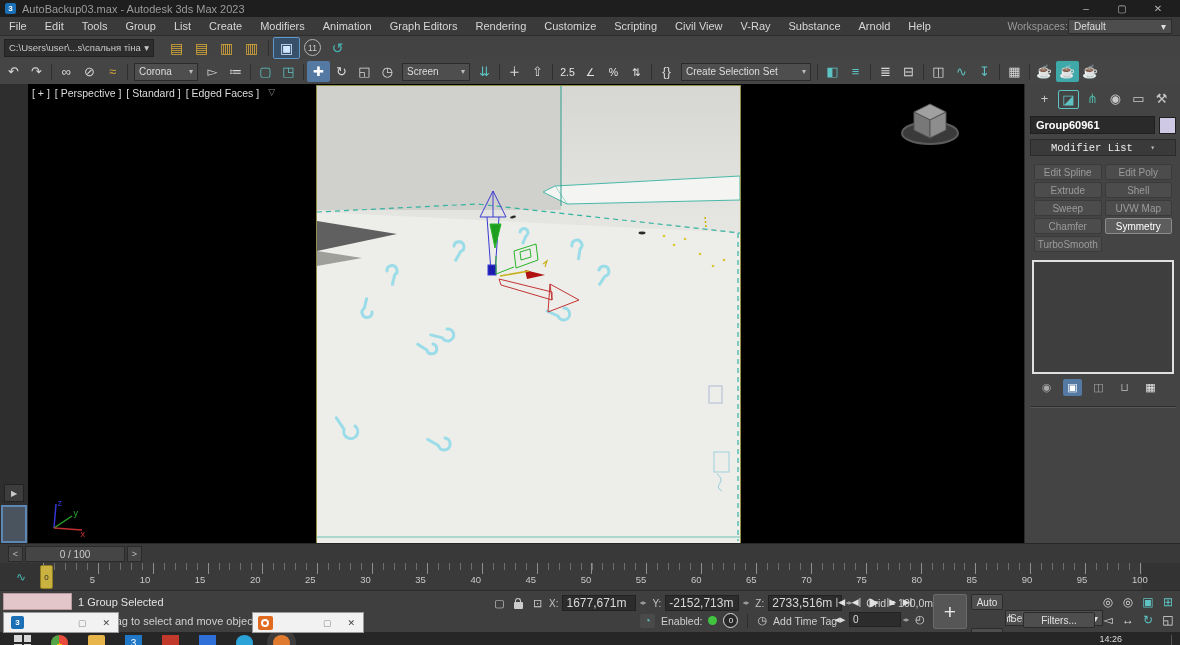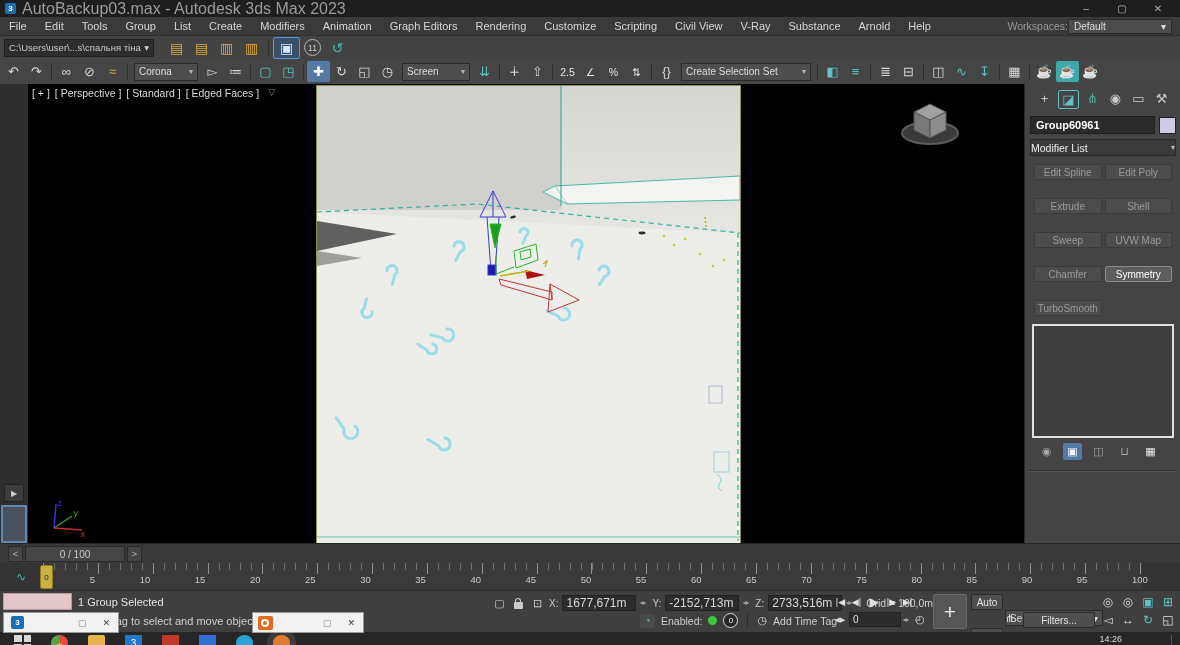--- a/index.html
+++ b/index.html
@@ -4,21 +4,21 @@
 <style>
   html,body{margin:0;padding:0;background:#555;}
   .screen{position:relative;width:1180px;height:645px;overflow:hidden;background:#3f3f3f;
     font-family:"Liberation Sans",sans-serif;color:#ddd;font-size:11px;}
   i,u,b{font-style:normal;text-decoration:none;font-weight:normal;}
 
   
   .titlebar{position:absolute;left:0;top:0;width:100%;height:17px;background:#1e1e1e;display:flex;align-items:center;}
   .app-ico{width:11px;height:11px;margin:0 6px 0 5px;background:#1a6fb5;border-radius:2px;color:#fff;
     font-size:8px;display:flex;align-items:center;justify-content:center;font-weight:bold;}
-  .title-text{color:#9b9b9b;font-size:16px;}
+  .title-text{color:#9b9b9b;font-size:11px;}
   .win-controls{margin-left:auto;display:flex;margin-right:4px;}
   .win-btn{width:36px;text-align:center;color:#b4b4b4;font-size:10px;line-height:17px;}
 
   
   .menubar{position:absolute;left:0;top:17px;width:100%;height:18px;background:#3a3a3a;display:flex;align-items:center;border-bottom:1px solid #2d2d2d;}
   .menus{display:flex;}
   .menu-item{padding:0 9px;color:#d6d6d6;font-size:11px;line-height:17px;}
   .workspaces{margin-left:auto;display:flex;align-items:center;padding-right:8px;}
   .ws-label{color:#9a9a9a;font-size:10.5px;}
   .ws-drop{width:92px;height:13px;background:#4d4d4d;border:1px solid #2b2b2b;color:#ddd;font-size:10px;
@@ -138,23 +138,23 @@
   .rightpanel{position:absolute;left:1024px;top:84px;width:156px;height:459px;background:#444;border-left:1px solid #2a2a2a;}
   .cp-tabs{display:flex;justify-content:space-between;padding:6px 10px 4px 10px;}
   .cp-tab{width:19px;height:17px;display:flex;align-items:center;justify-content:center;font-size:13px;color:#c8c8c8;}
   .cp-tab[data-state=active]{color:#5fc3c3;border:1px solid #5fc3c3;border-radius:2px;}
   .cp-tab[data-state=teal]{color:#4fae9e;}
   .obj-row{display:flex;align-items:center;gap:4px;padding:3px 5px 2px 5px;}
   .obj-name{flex:1;height:16px;background:#2a2a2a;border:1px solid #1f1f1f;color:#fff;font-weight:bold;font-size:11px;
     display:flex;align-items:center;padding:0 5px;}
   .color-swatch{width:15px;height:15px;background:#cfc9e6;border:1px solid #1f1f1f;}
   .modlist{margin:3px 5px;height:15px;background:#3a3a3a;border:1px solid #2a2a2a;display:flex;align-items:center;
-    justify-content:space-between;padding:0 0;font-size:10.5px;color:#eee;}
+    justify-content:space-between;padding:0 20px;font-size:10.5px;color:#eee;font-family:Liberation Mono, monospace;}
   .modlist b{font-size:8px;color:#bbb;}
-  .modgrid{display:grid;grid-template-columns:1fr 1fr;gap:18px 3px;margin:8px 9px;}
+  .modgrid{display:grid;grid-template-columns:1fr 1fr;gap:2px 3px;margin:8px 9px;}
   .modbtn{height:14px;background:#4c4c4c;border:1px solid #3a3a3a;border-radius:2px;color:#9b9b9b;font-size:10px;
     display:flex;align-items:center;justify-content:center;overflow:hidden;white-space:nowrap;}
   .modbtn[data-state=active]{background:#5d5d5d;color:#fff;border-color:#8a8a8a;}
   .stackbox{margin:7px 7px 0 7px;height:110px;background:#3e3e3e;border:2px solid #e0e0e0;}
   .stack-icons{display:flex;align-items:center;gap:7px;padding:5px 0 0 12px;}
   .sticon{width:19px;height:17px;display:flex;align-items:center;justify-content:center;font-size:11px;color:#a8a8a8;}
   .sticon[data-state=hl]{background:#5479a3;border-radius:2px;color:#fff;}
   .sticon[data-state=lit]{color:#e8e8e8;}
   .stack-divider{margin:10px 5px 0 5px;border-top:1px solid #2d2d2d;border-bottom:1px solid #565656;}
 

